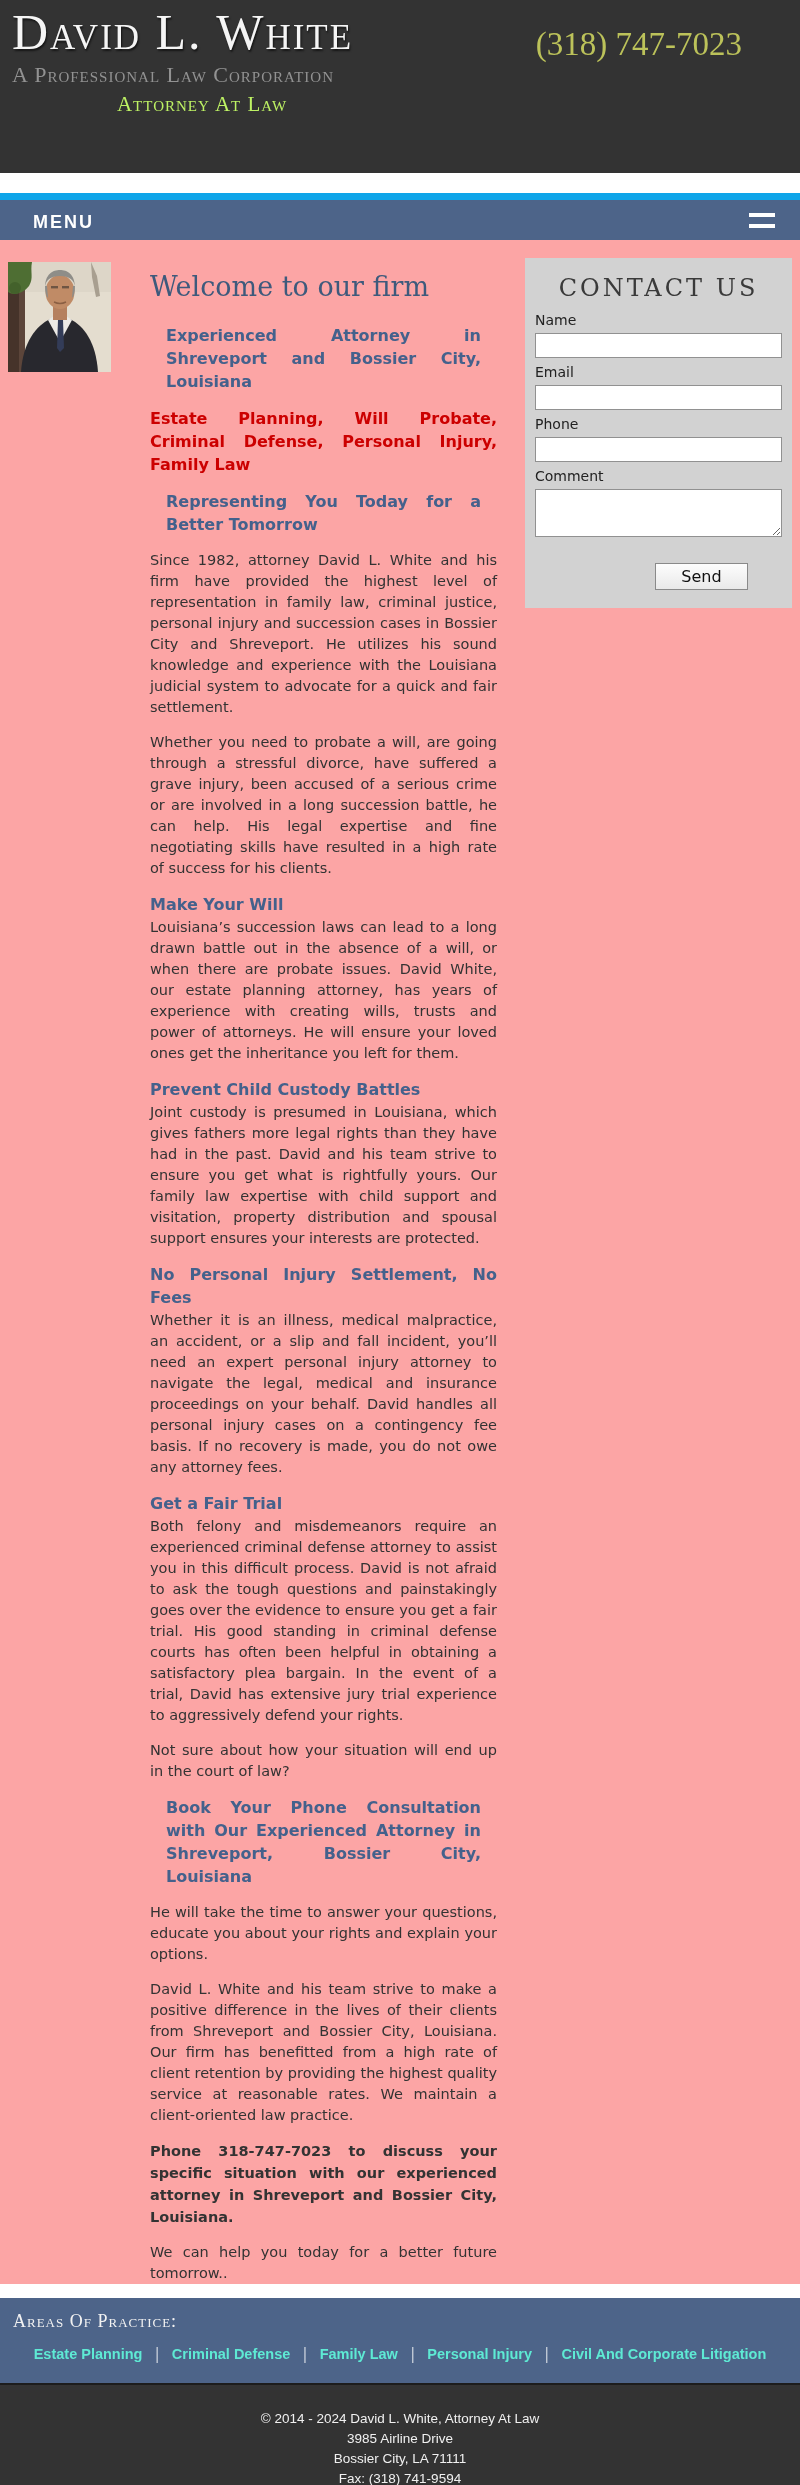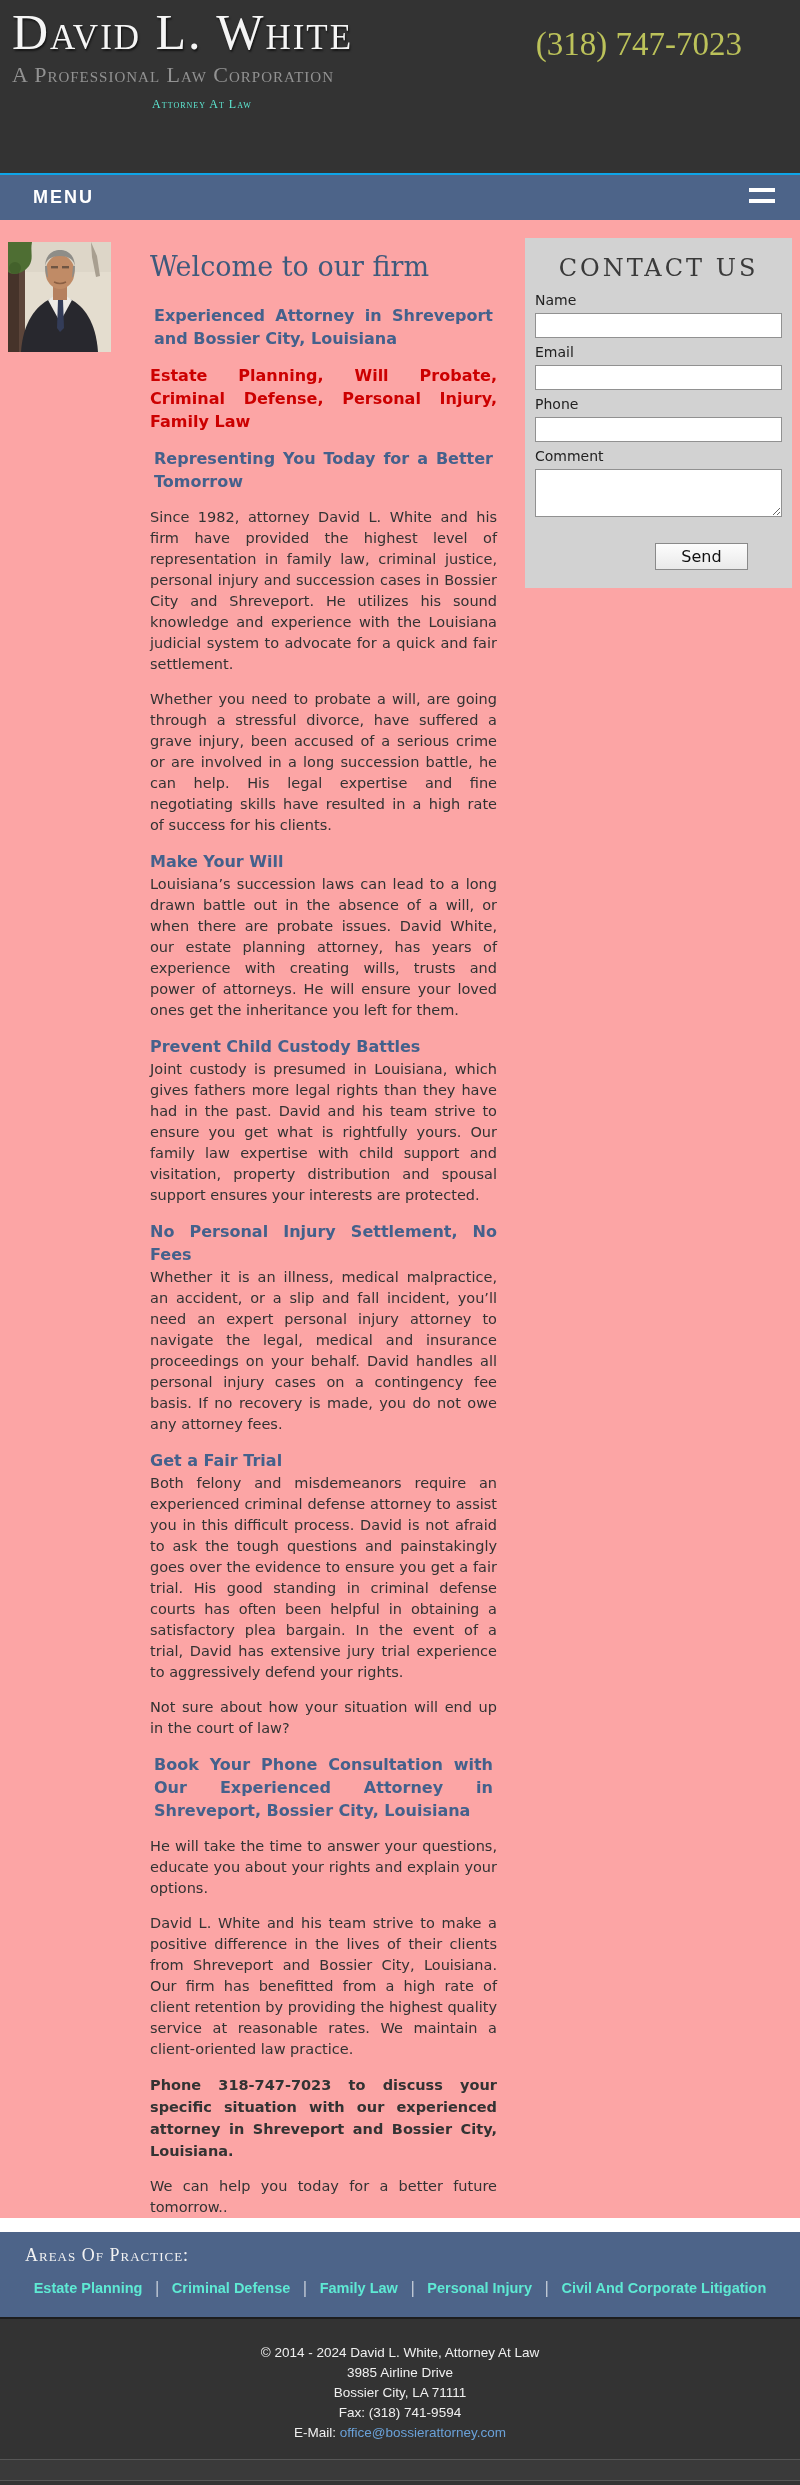--- a/index.html
+++ b/index.html
@@ -14,51 +14,51 @@
     font-family:"Liberation Serif", serif; font-variant:small-caps; font-weight:normal;
     color:#f5f5f5; font-size:50px; line-height:56px; letter-spacing:2px;
     text-shadow:1px 2px 2px rgba(0,0,0,0.6);
   }
   .site-subtitle {
     font-family:"Liberation Serif", serif; font-variant:small-caps;
     color:#929292; font-size:22px; line-height:26px; letter-spacing:1px; margin-top:2px;
   }
   .site-tagline {
     font-family:"Liberation Serif", serif; font-variant:small-caps;
-    color:#5eead4; font-size:12px; line-height:20px; letter-spacing:1px;
+    color:#bef264; font-size:21px; line-height:20px; letter-spacing:1px;
     width:380px; text-align:center; margin-top:6px;
   }
   .header-phone {
     position:absolute; right:58px; top:26px; text-decoration:none;
     font-family:"Liberation Serif", serif; color:#bcc25a; font-size:33px;
   }
 
   
-  .menubar { background:#4d6489; height:47px; border-top:2px solid #0ea5e9; position:relative; }
+  .menubar { background:#4d6489; height:47px; border-top:7px solid #0ea5e9; position:relative;margin-top:20px; }
   .menu-label {
     display:inline-block; color:#ffffff; font-family:"Liberation Sans", sans-serif;
     font-weight:bold; font-size:18px; letter-spacing:2px; line-height:44px; padding-left:33px;
     cursor:pointer;
   }
   .hamburger { position:absolute; right:25px; top:13px; width:26px; cursor:pointer; }
   .hamburger i { display:block; height:4px; background:#ffffff; margin-bottom:7px; }
 
   
   .main { position:relative; min-height:1983px; background:#fca5a5; }
   .photo { position:absolute; left:8px; top:22px; width:103px; height:110px; }
   .photo svg { display:block; }
 
   .content { margin-left:150px; width:347px; padding-top:30px; color:#333; }
   .welcome {
     font-family:"DejaVu Serif", serif; font-weight:normal; color:#3e5a7c;
     font-size:27px; line-height:34px; margin:0 0 20px;
   }
   .h-blue {
     color:#44618c; font-size:16px; line-height:23px; font-weight:bold;
-    text-align:justify; margin:0 4px 14px;
+    text-align:justify; margin:0 16px 14px;
   }
   .h-blue.tight { margin:0 0 1px; }
   .h-red {
     color:#cc0000; font-size:16px; line-height:23px; font-weight:bold;
     text-align:justify; margin:0 0 14px;
   }
   .para { font-size:14.5px; line-height:21px; text-align:justify; color:#333; margin:0 0 14px; }
   .para.bold { font-weight:bold; line-height:22px; }
 
   
@@ -83,21 +83,21 @@
   .send-row button {
     min-width:93px; padding:3px 14px; font-size:16px; color:#111;
     background:linear-gradient(#fdfdfd,#e9e9e9); border:1px solid #8a8a8a;
     font-family:"DejaVu Sans", sans-serif; cursor:pointer;
   }
 
   
   .areas { background:#4d6489; padding:13px 0 20px; }
   .areas-title {
     font-family:"Liberation Serif", serif; font-variant:small-caps; letter-spacing:1px;
-    color:#f2f2f2; font-size:18px; padding-left:25px;
+    color:#f2f2f2; font-size:18px; padding-left:13px;
   }
   .areas-links { text-align:center; margin-top:12px; }
   .areas-links .plink {
     color:#5eead4; font-family:"Liberation Sans", sans-serif; font-weight:bold;
     font-size:14.5px; text-decoration:none; cursor:pointer;
   }
   .areas-links .psep { color:rgba(255,255,255,0.65); padding:0 12px; font-weight:normal; }
 
   
   .site-footer { background:#333333; border-top:2px solid #1d1d1d; padding-top:24px; height:235px; }

